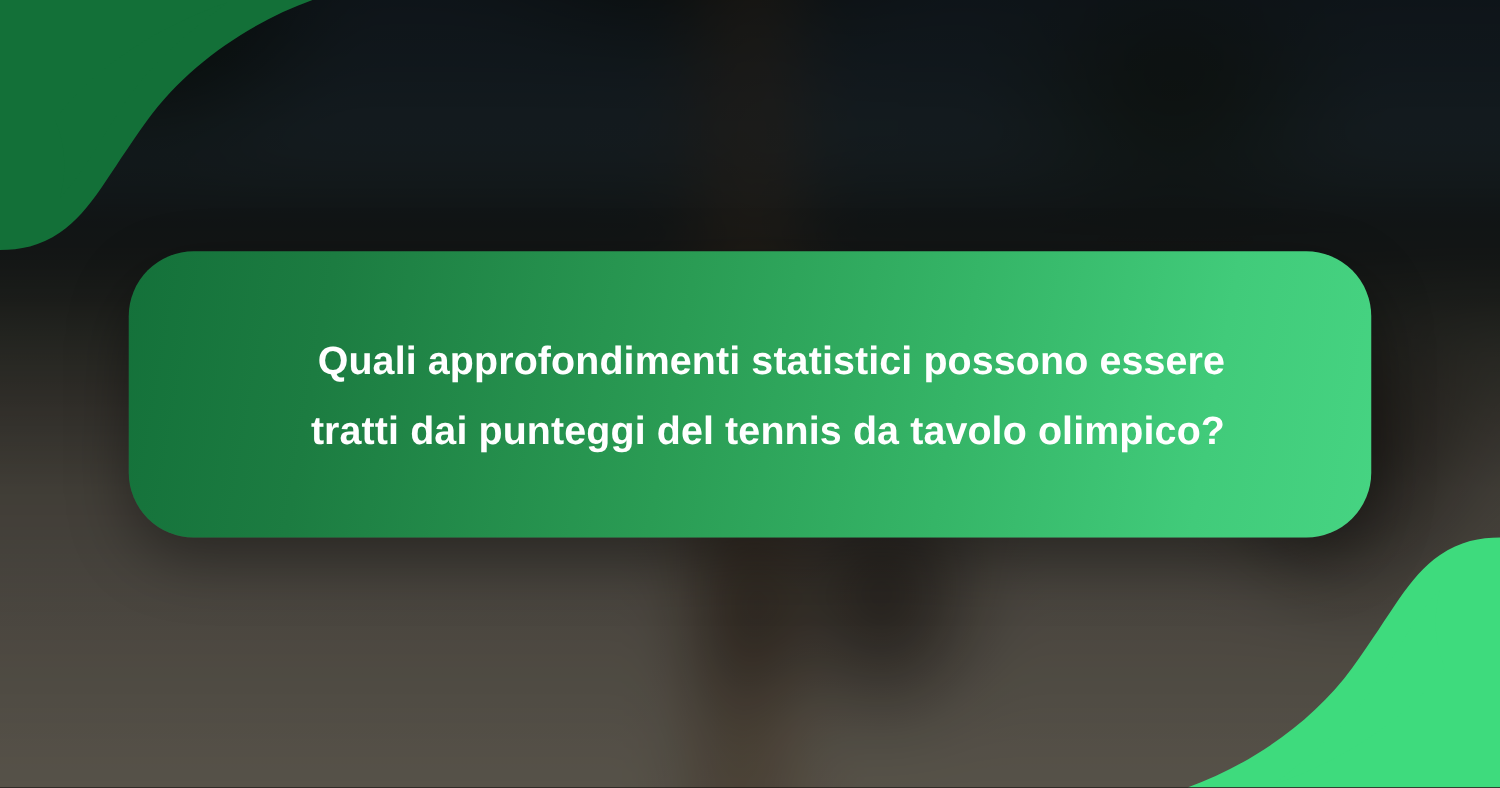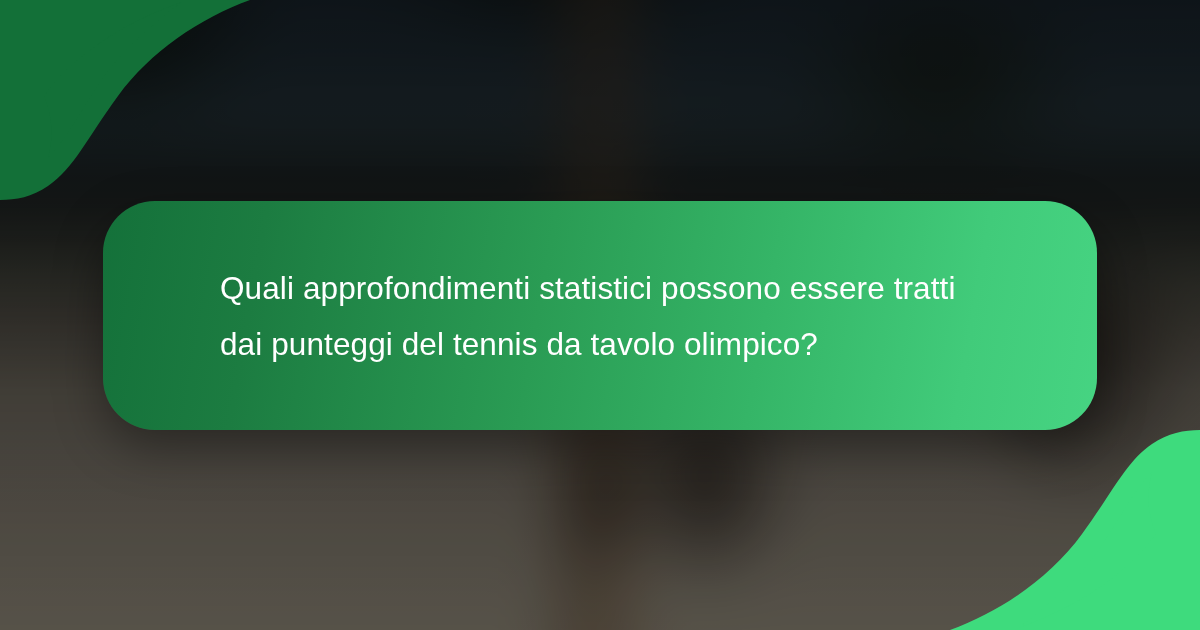--- a/index.html
+++ b/index.html
@@ -75,22 +75,22 @@
     display: flex;
     align-items: center;
     justify-content: center;
     box-sizing: border-box;
     padding: 0 60px;
   }
   .q-text {
     color: #ffffff;
     font-size: 31.5px;
     line-height: 56px;
-    font-weight: 400;
-    text-align: left;
+    font-weight: 700;
+    text-align: right;
     letter-spacing: .1px;
     max-width: 760px;
     text-rendering: optimizeLegibility;
   }
 </style>
 </head>
 <body>
 
 <div id="stage">
 

